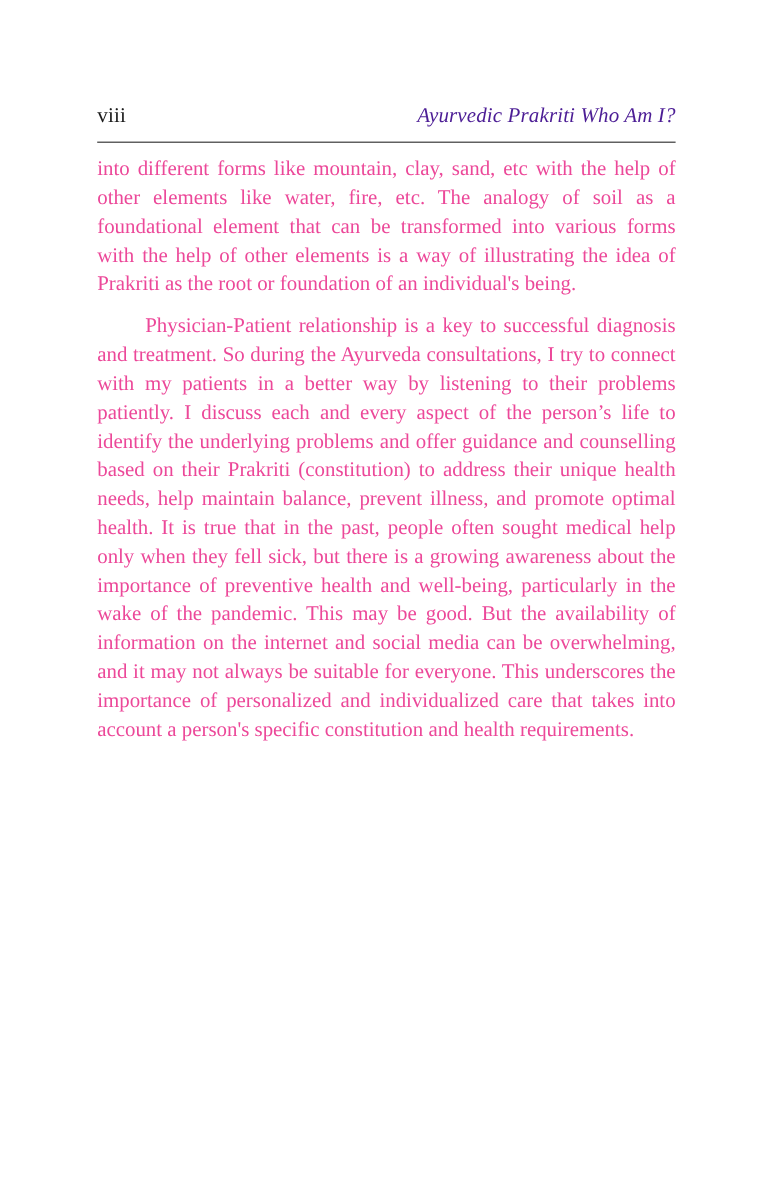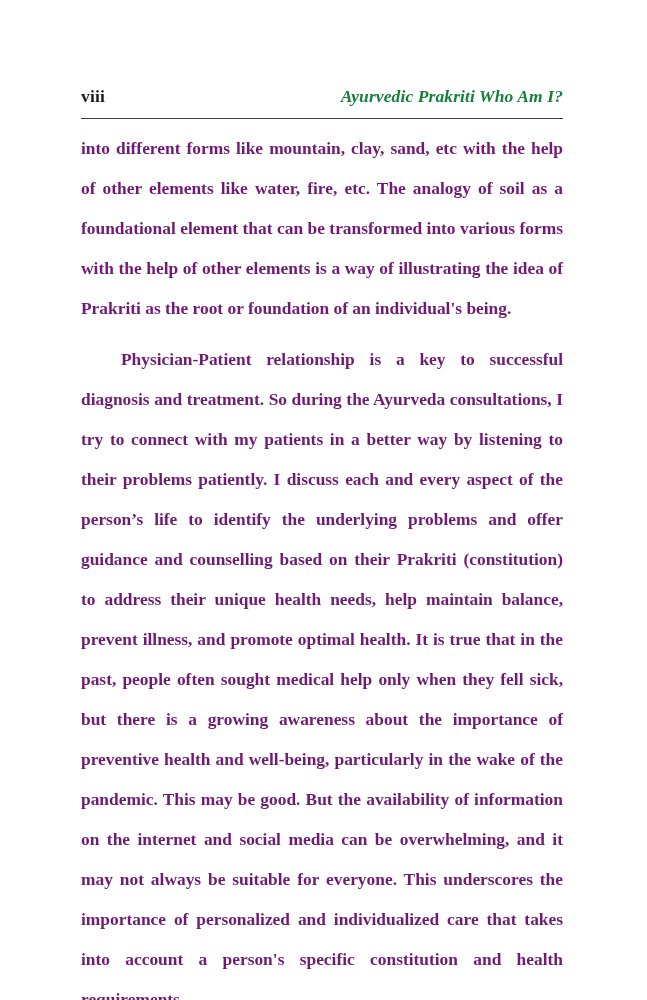--- a/index.html
+++ b/index.html
@@ -14,21 +14,20 @@
     font-family: "Liberation Serif", "DejaVu Serif", serif;
     color: #151515;
     -webkit-font-smoothing: antialiased;
   }
 
   .page {
     position: relative;
     width: 647px;
     height: 1000px;
     box-sizing: border-box;
-    font-weight: bold;
   }
 
   
   .running-head {
     position: absolute;
     left: 81px;
     top: 86px;
     width: 482px;
     display: flex;
     align-items: baseline;
@@ -38,43 +37,43 @@
   }
   .folio {
     font-style: normal;
     letter-spacing: 0.2px;
     color: #1a1a1a;
   }
   .head-title {
     font-style: italic;
     font-size: 17.5px;
     letter-spacing: 0.1px;
-    color: #15803d;
+    color: #4c1d95;
   }
 
   .head-rule {
     position: absolute;
     left: 81px;
     top: 118px;
     width: 482px;
     height: 0;
     border-top: 1.3px solid #3a3a3a;
   }
 
   
   .textblock {
     position: absolute;
     left: 81px;
     top: 128px;
     width: 482px;
     font-size: 17.4px;
-    line-height: 40px;
+    line-height: 24px;
     text-align: justify;
     text-justify: inter-word;
-    color: #701a75;
+    color: #ec4899;
   }
 
   .textblock p {
     margin: 0 0 11px 0;
     text-align: justify;
   }
   .textblock p:last-child {
     margin-bottom: 0;
   }
   .textblock p.indent {

